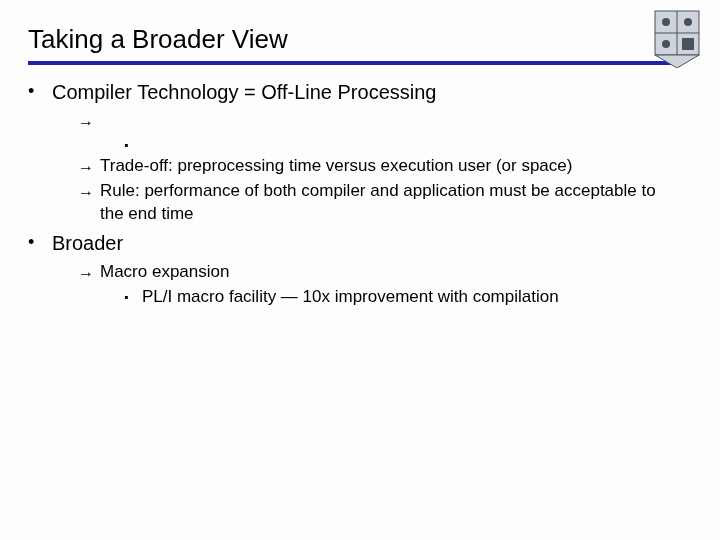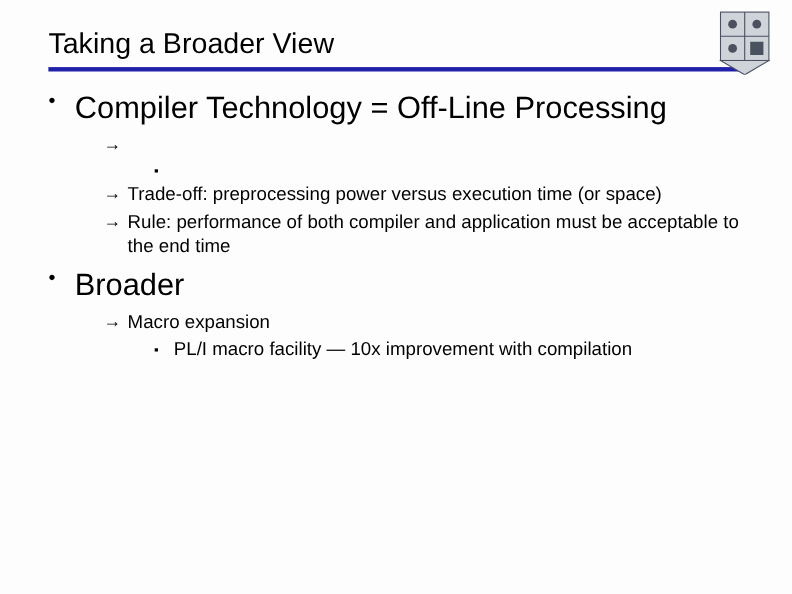--- a/index.html
+++ b/index.html
@@ -9,21 +9,21 @@
     height: 540px;
     background: #fdfdfd;
     font-family: "Comic Sans MS", "Comic Sans", cursive, sans-serif;
     color: #000;
   }
   .slide {
     position: relative;
     width: 720px;
     height: 464px;
     box-sizing: border-box;
-    padding: 24px 48px 24px 44px;
+    padding: 24px 48px 24px 28px;
   }
   .title {
     font-size: 26px;
     font-weight: normal;
     margin: 0 0 6px 0;
   }
   .title-underline {
     border: none;
     border-top: 4px solid #2020a8;
     margin: 0 0 14px 0;
@@ -43,21 +43,21 @@
   .lvl1 {
     display: flex;
     margin: 4px 0 4px 0;
   }
   .lvl1 .bullet {
     flex: 0 0 24px;
     font-size: 18px;
     text-align: left;
   }
   .lvl1 .text {
-    font-size: 28px;
+    font-size: 20px;
   }
   .lvl2 {
     display: flex;
     margin: 2px 0 2px 50px;
   }
   .lvl2 .bullet {
     flex: 0 0 22px;
     font-size: 16px;
   }
   .lvl3 {
@@ -99,21 +99,21 @@
     <div class="lvl2">
       <span class="bullet">→</span>
     </div>
 
     <div class="lvl3">
       <span class="bullet">▪</span>
     </div>
 
     <div class="lvl2">
       <span class="bullet">→</span>
-      <span>Trade-off: preprocessing power versus execution time (or space)</span>
+      <span>Trade-off: preprocessing time versus execution user (or space)</span>
     </div>
 
     <div class="lvl2">
       <span class="bullet">→</span>
       <span>Rule: performance of both compiler and application must be acceptable to the end time</span>
     </div>
 
     <div class="lvl1">
       <span class="bullet">•</span>
       <span class="text">Broader</span>

